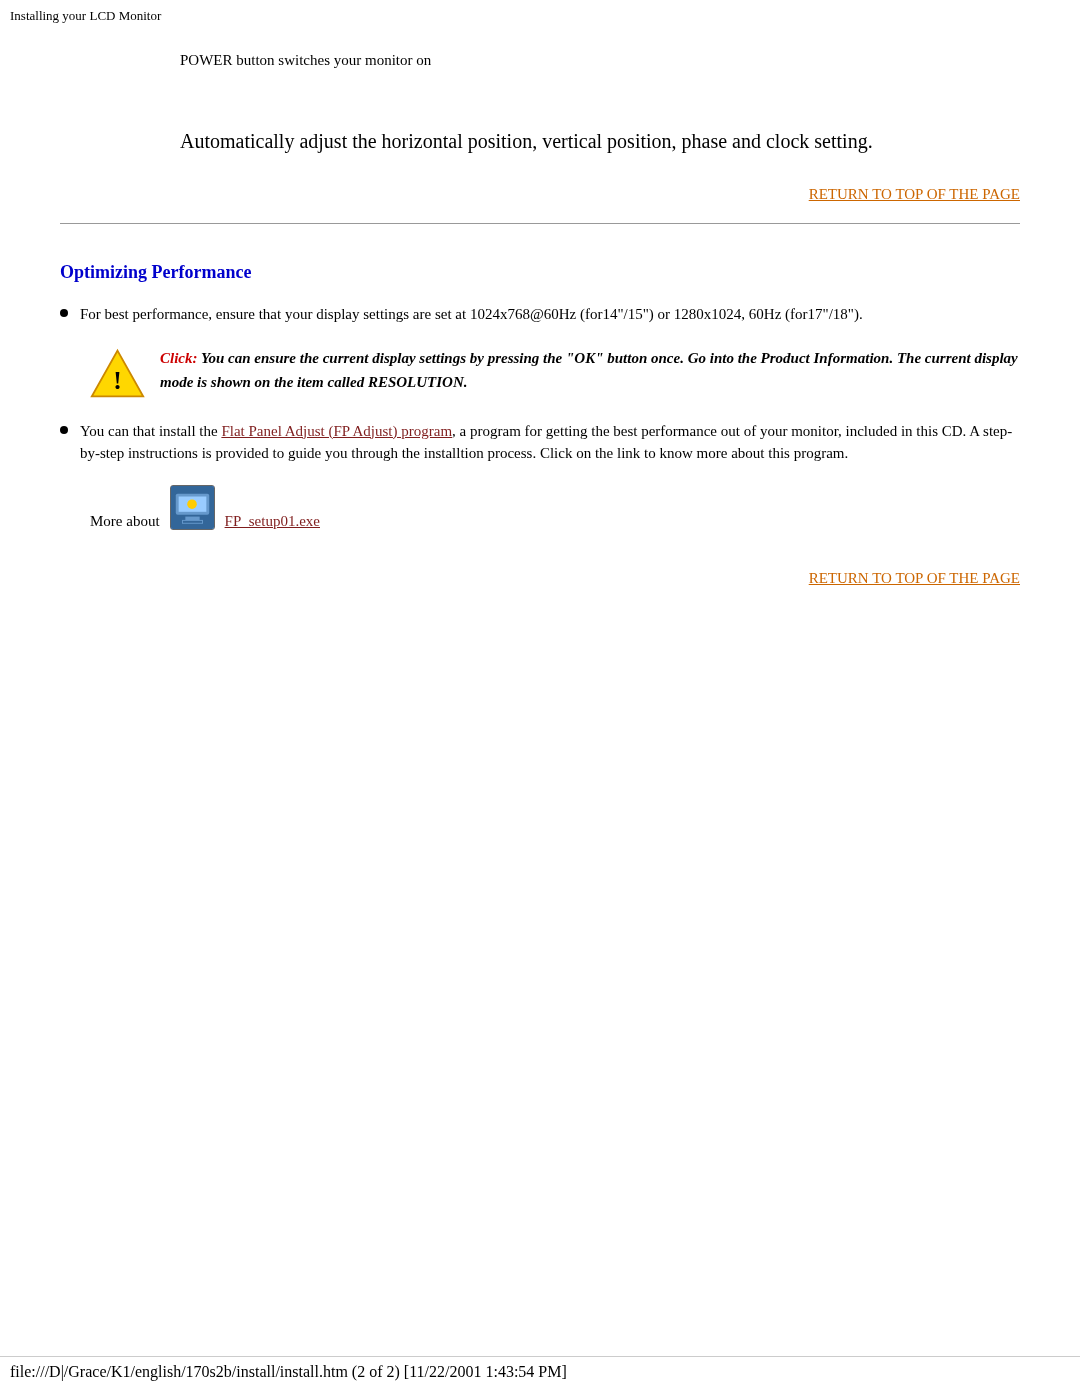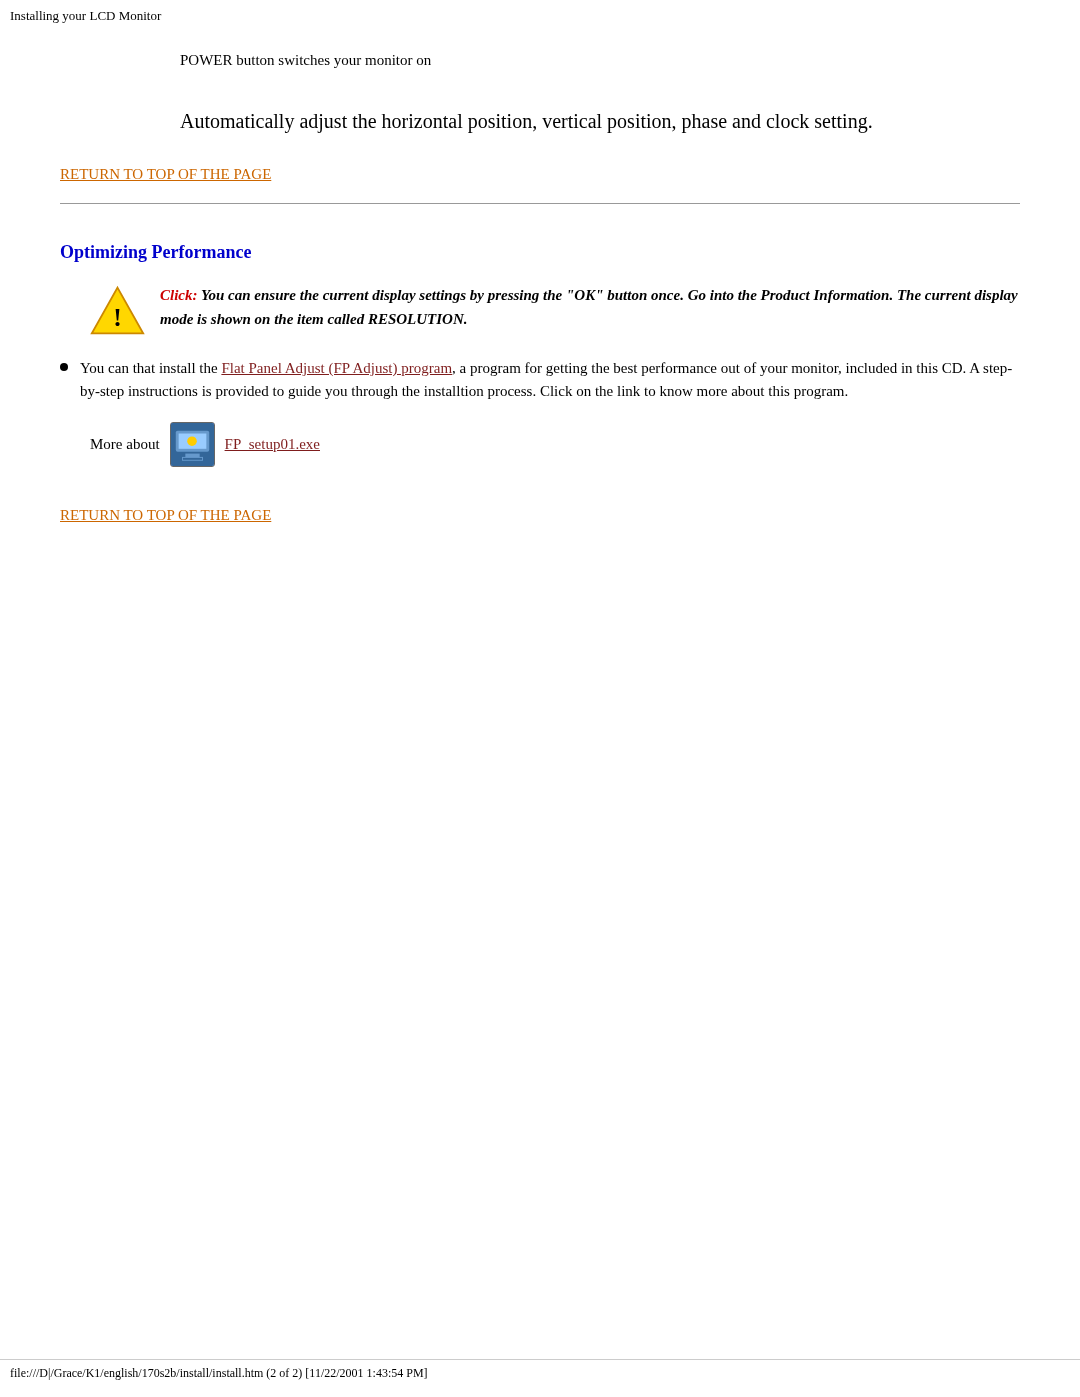--- a/index.html
+++ b/index.html
@@ -24,30 +24,30 @@
       padding: 20px 60px 60px 60px;
     }
 
     .power-section {
       margin-bottom: 20px;
       padding-left: 120px;
     }
 
     .power-text {
       font-size: 15px;
-      margin-bottom: 20px;
+      margin-bottom: 40px;
     }
 
     .auto-adjust-text {
       font-size: 20px;
       line-height: 1.5;
     }
 
     .return-link-container {
-      text-align: left;
+      text-align: right;
       margin: 30px 0 20px 0;
     }
 
     .return-link {
       color: #cc6600;
       text-decoration: underline;
       font-size: 15px;
       cursor: pointer;
     }
 
@@ -104,33 +104,33 @@
     }
 
     .fp-link {
       color: #7f1d1d;
       text-decoration: underline;
       cursor: pointer;
     }
 
     .more-about-row {
       display: flex;
-      align-items: center;
+      align-items: flex-end;
       margin: 15px 0 15px 30px;
       gap: 10px;
       font-size: 15px;
     }
 
     .bottom-bar {
       position: absolute;
       bottom: 10px;
       left: 0;
       right: 0;
       padding: 6px 10px;
-      font-size: 12px;
+      font-size: 16px;
       color: #000;
       border-top: 1px solid #ccc;
     }
 
     
     .warning-triangle {
       width: 55px;
       height: 55px;
     }
 
@@ -164,20 +164,24 @@
 
   <div class="return-link-container">
     <a class="return-link" href="#">RETURN TO TOP OF THE PAGE</a>
   </div>
 
   <hr class="divider">
 
   <div>
     <h2 class="section-title">Optimizing Performance</h2>
 
+    <div class="bullet-item">
+      <span class="bullet-dot"></span>
+      <span>For best performance, ensure that your display settings are set at 1024x768@60Hz (for14"/15") or 1280x1024, 60Hz (for17"/18").</span>
+    </div>
 
     <div class="note-box">
 
       <div>
         <svg class="warning-triangle" viewBox="0 0 60 60" xmlns="http://www.w3.org/2000/svg">
           <polygon points="30,5 58,55 2,55" fill="#FFD700" stroke="#CC8800" stroke-width="2"></polygon>
           <text x="30" y="47" text-anchor="middle" font-size="28" font-weight="bold" fill="#000">!</text>
         </svg>
       </div>
 

